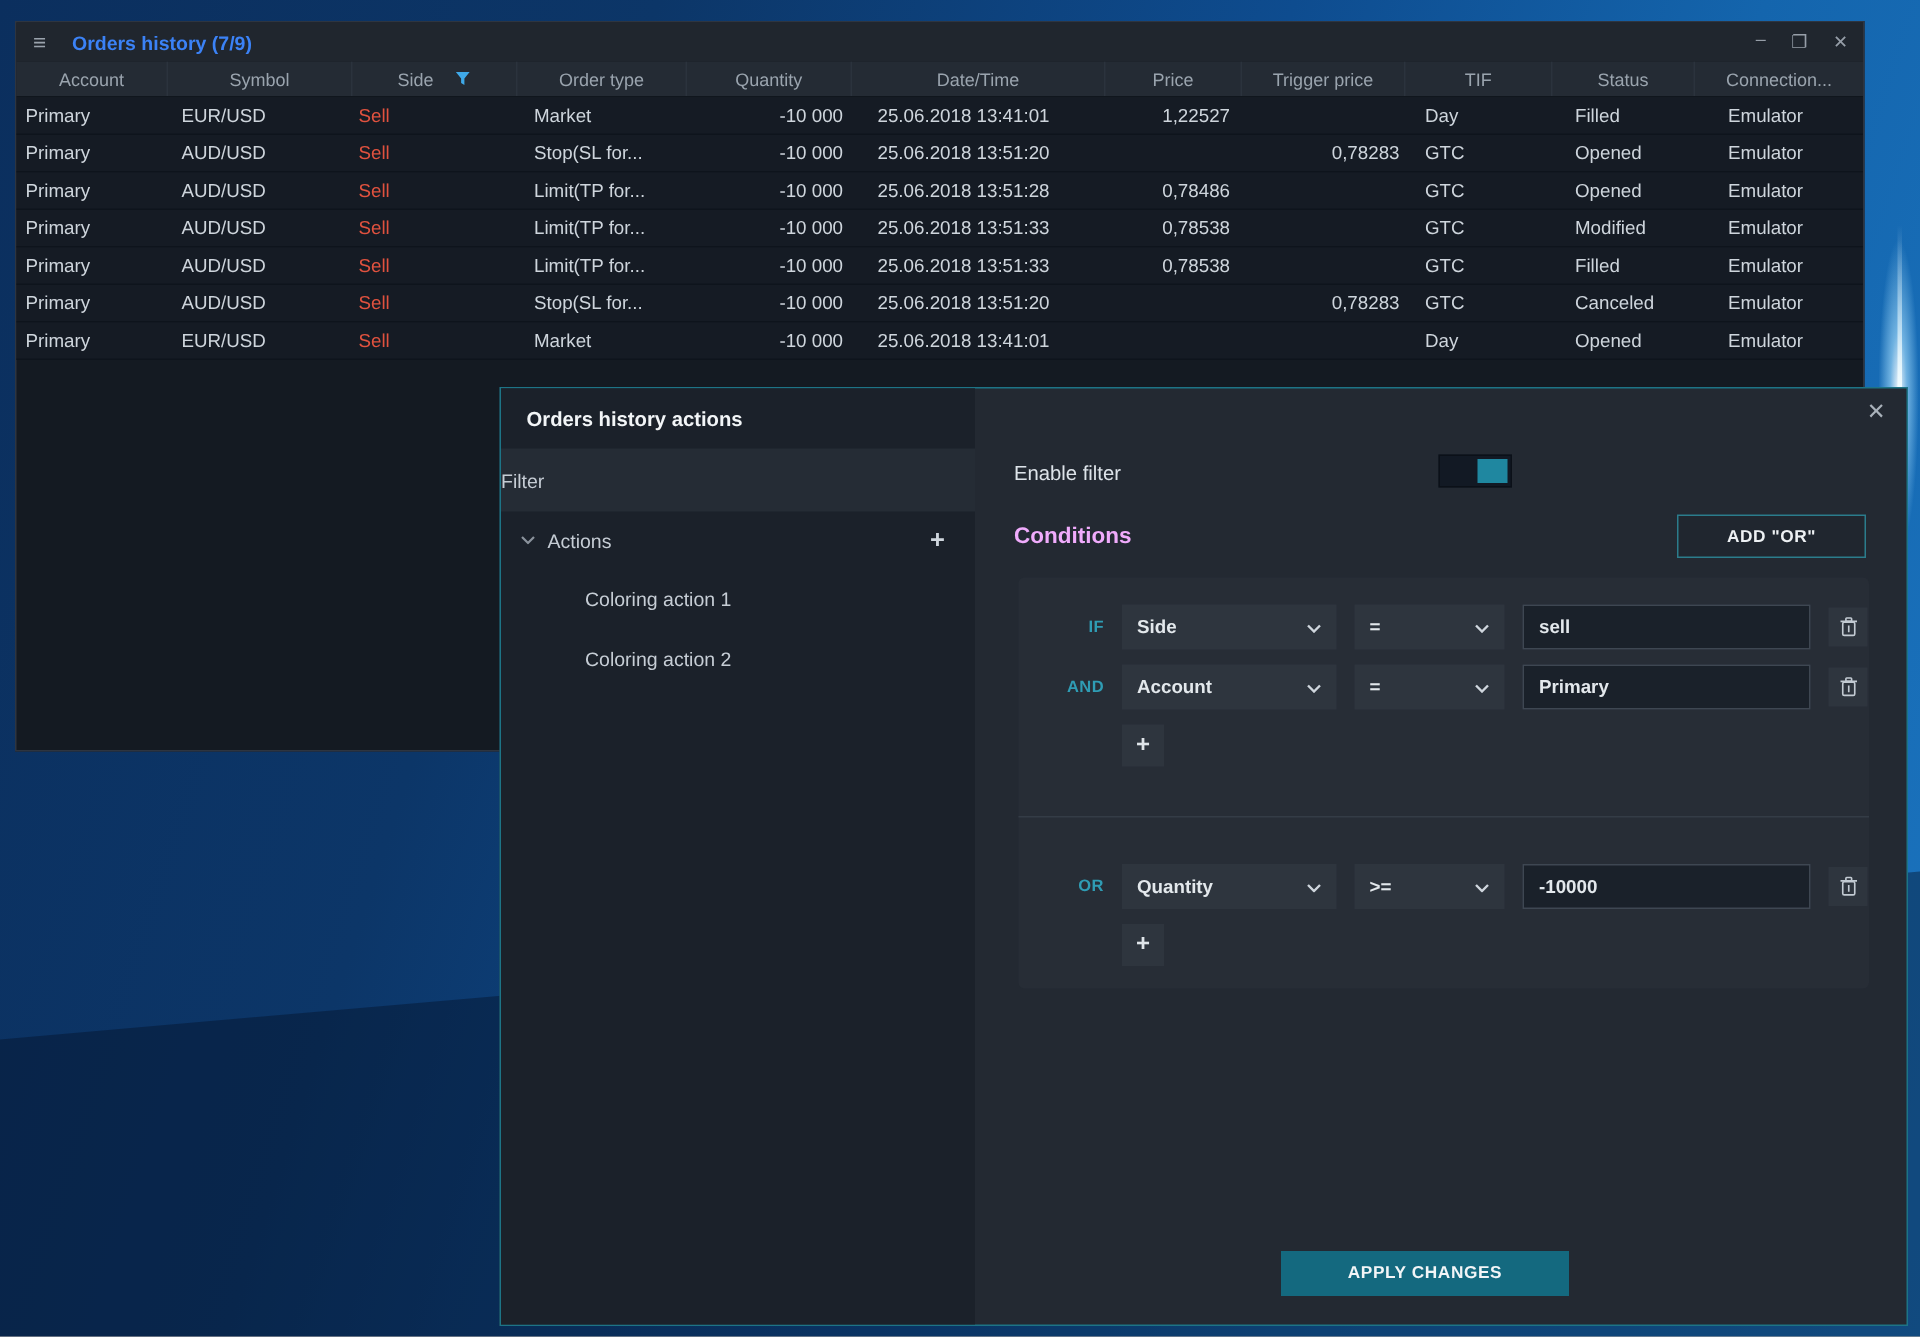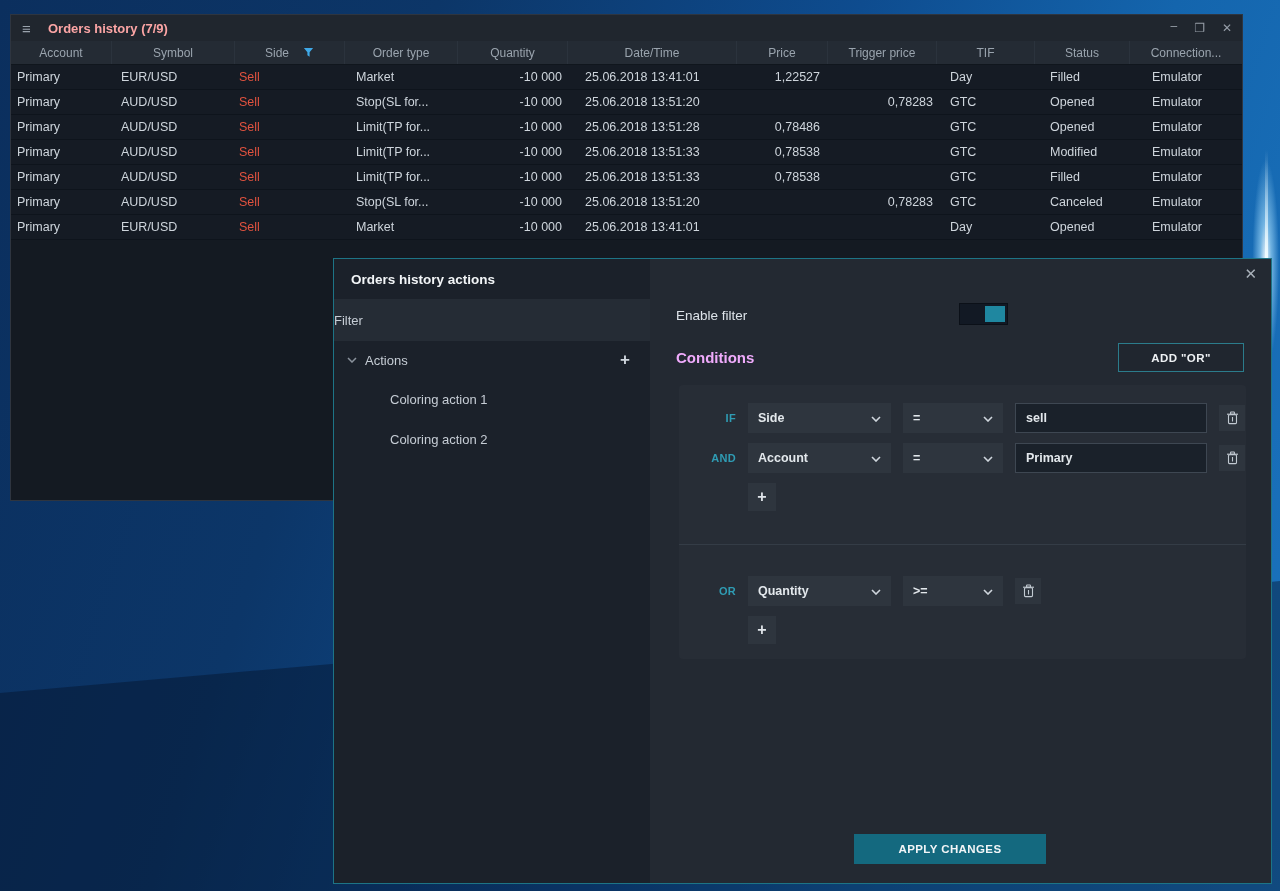--- a/index.html
+++ b/index.html
@@ -9,21 +9,21 @@
   .wp-beam { position:absolute; left:1246px; top:110px; width:34px; height:320px;
     background:radial-gradient(ellipse 55% 45% at 58% 48%, rgba(255,255,255,.95) 0%, rgba(170,225,255,.6) 30%, rgba(80,160,235,0) 72%); }
   .wp-beam-core { position:absolute; left:1265px; top:150px; width:3px; height:240px;
     background:linear-gradient(to bottom, rgba(210,240,255,0), rgba(240,252,255,.95) 45%, rgba(210,240,255,0)); }
 
   
   .orders-window { position:absolute; left:10px; top:14px; width:1233px; height:487px;
     background:#141a22; border:1px solid #2e3540; }
   .title-bar { position:relative; height:26px; background:#20262e; display:flex; align-items:center; }
   .menu-icon { color:#9aa3ad; font-size:15px; margin-left:11px; width:18px; }
-  .win-title { color:#fca5a5; font-weight:bold; font-size:13px; margin-left:8px; }
+  .win-title { color:#3b82f6; font-weight:bold; font-size:13px; margin-left:8px; }
   .win-controls { position:absolute; right:10px; top:0; height:26px; display:flex; align-items:center; gap:17px; color:#969ea8; }
   .win-controls span { font-size:12px; line-height:1; cursor:default; }
   .ctl-min { position:relative; top:-2px; }
   .ctl-max { font-size:11px; }
 
   .grid { display:grid; grid-template-columns:101px 123px 110px 113px 110px 169px 91px 109px 98px 95px auto; }
   .grid-header { height:24px; background:#242b34; border-bottom:1px solid #10161d; }
   .hcell { display:flex; align-items:center; justify-content:center; color:#9aa4ae; font-size:12px; border-right:1px solid #2b333d; overflow:hidden; white-space:nowrap; }
   .hcell:last-child { border-right:none; }
   .funnel { margin-left:14px; display:inline-flex; }
@@ -315,20 +315,21 @@
               <span><svg width="10" height="6" viewBox="0 0 10 6">
                   <polyline points="1,1 5,5 9,1" fill="none" stroke="#cfd6dd" stroke-width="1.6"></polyline>
                 </svg></span>
             </div>
             <div class="dd">
               <span>&gt;=</span>
               <span><svg width="10" height="6" viewBox="0 0 10 6">
                   <polyline points="1,1 5,5 9,1" fill="none" stroke="#cfd6dd" stroke-width="1.6"></polyline>
                 </svg></span>
             </div>
+            <input class="cond-input" value="-10000" style="">
             <div class="trash-btn">
               <span style="display:inline-flex">
                 <svg width="13" height="14" viewBox="0 0 13 14" fill="none" stroke="#c2cad2" stroke-width="1.1">
                   <rect x="2.5" y="3.8" width="8" height="8.8" rx="1"></rect>
                   <line x1="1" y1="3.2" x2="12" y2="3.2"></line>
                   <rect x="4.6" y="1" width="3.8" height="2.2" rx="0.5"></rect>
                   <line x1="6.5" y1="6" x2="6.5" y2="10.5"></line>
                 </svg>
               </span>
             </div>

